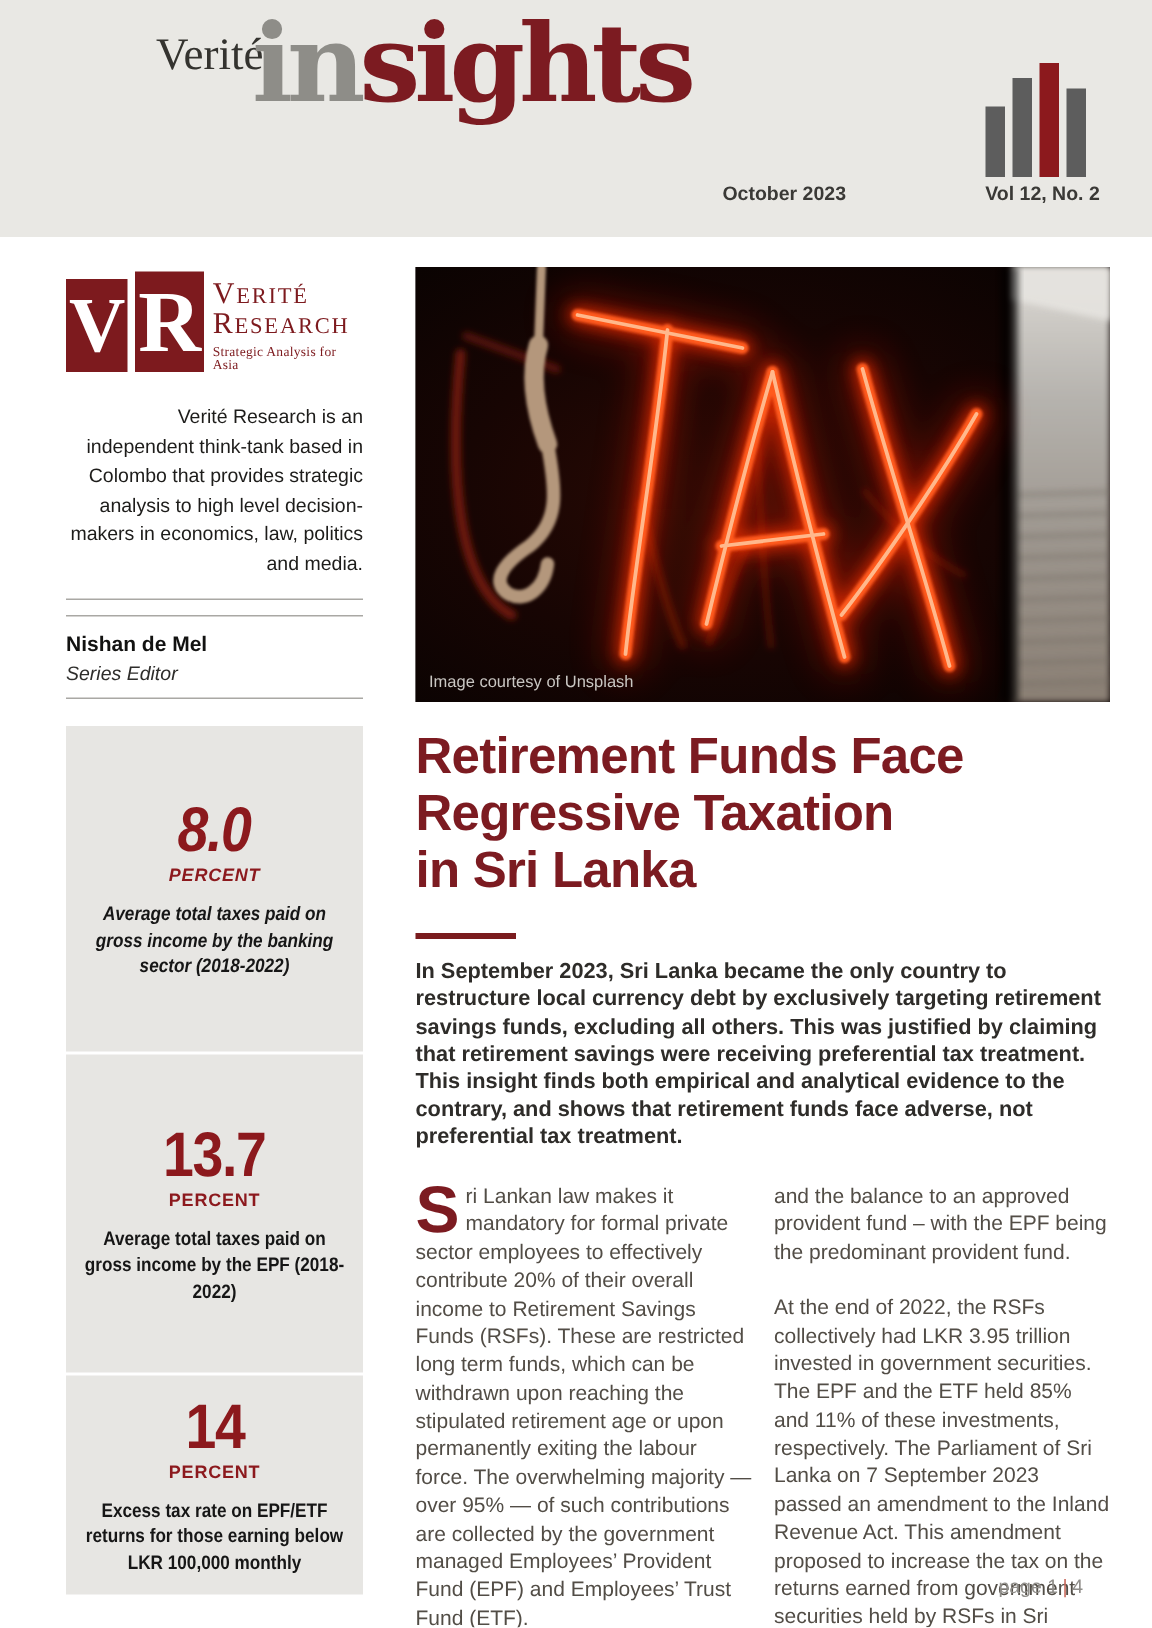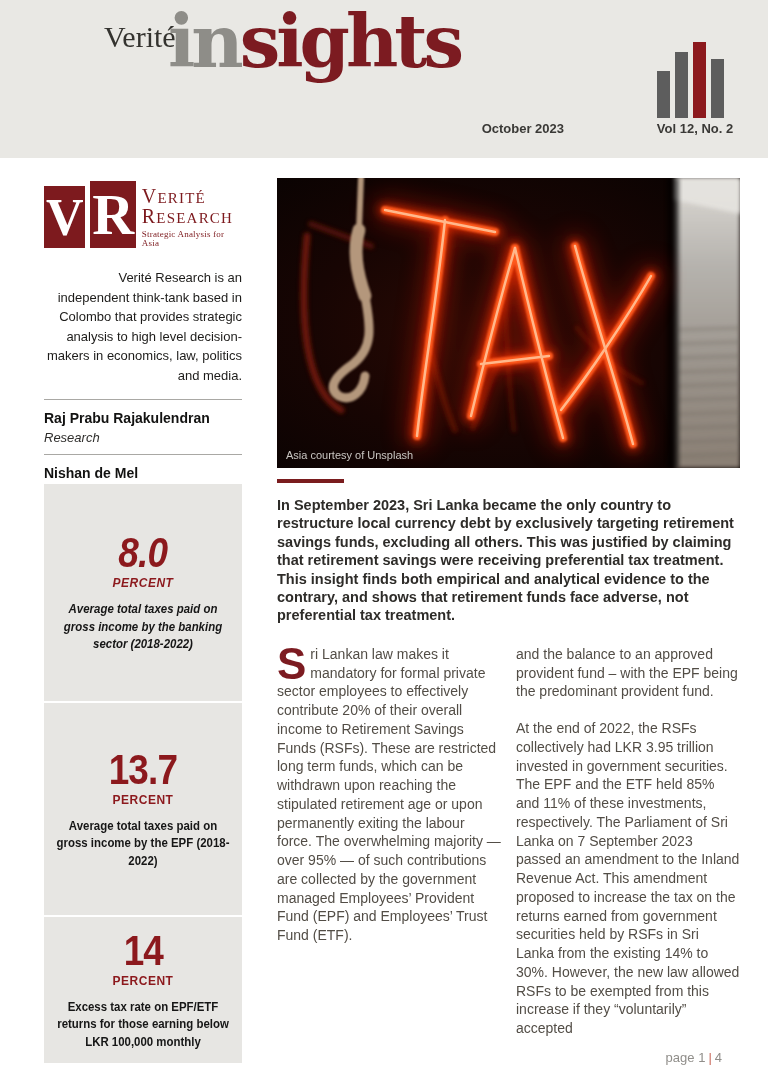--- a/index.html
+++ b/index.html
@@ -93,24 +93,20 @@
       <div class="vr-sq vr-v">V</div>
       <div class="vr-sq vr-r">R</div>
       <div class="vr-words">
         <div class="vr-word">VERITÉ</div>
         <div class="vr-word">RESEARCH</div>
         <div class="vr-tag">Strategic Analysis for Asia</div>
       </div>
     </div>
     <p class="about">Verité Research is an independent think-tank based in Colombo that provides strategic analysis to high level decision-makers in economics, law, politics and media.</p>
     <hr class="rule-thin">
-    <div class="person">
-      <div class="person-name">Raj Prabu Rajakulendran</div>
-      <div class="person-role">Research</div>
-    </div>
     <hr class="rule-thin">
     <div class="person">
       <div class="person-name">Nishan de Mel</div>
       <div class="person-role">Series Editor</div>
     </div>
     <hr class="rule-thin">
   </aside>
 
   <div class="stats">
     <div class="stat-box stat-1">
@@ -221,23 +217,28 @@
           <path d="M298,68 C315,130 338,200 356,266"></path>
             <path d="M374,98 C350,140 312,196 284,232"></path>
         </g>
 
         <g fill="none" stroke="#b4977c" stroke-linecap="round" filter="url(#b1)">
           <path d="M84,0 L82,52" stroke-width="6"></path>
           <path d="M82,52 C76,72 80,96 88,118" stroke-width="13"></path>
           <path d="M88,118 C94,150 96,170 76,186 C58,198 50,210 62,218 C74,224 86,214 88,198" stroke-width="9"></path>
         </g>
       </svg>
-      <div class="photo-caption">Asia courtesy of Unsplash</div>
-    </div>
-
+      <div class="photo-caption">Image courtesy of Unsplash</div>
+    </div>
+
+    <h1 class="headline">
+      <div>Retirement Funds Face</div>
+      <div>Regressive Taxation</div>
+      <div>in Sri Lanka</div>
+    </h1>
     <hr class="head-rule">
     <p class="intro">In September 2023, Sri Lanka became the only country to restructure local currency debt by exclusively targeting retirement savings funds, excluding all others. This was justified by claiming that retirement savings were receiving preferential tax treatment. This insight finds both empirical and analytical evidence to the contrary, and shows that retirement funds face adverse, not preferential tax treatment.</p>
 
     <div class="columns">
       <div class="col">
         <p><span class="dropcap">S</span><span>ri Lankan law makes it mandatory for formal private sector employees to effectively contribute 20% of their overall income to Retirement Savings Funds (RSFs). These are restricted long term funds, which can be withdrawn upon reaching the stipulated retirement age or upon permanently exiting the labour force. The overwhelming majority — over 95% — of such contributions are collected by the government managed Employees’ Provident Fund (EPF) and Employees’ Trust Fund (ETF).</span></p>
 
       </div>
       <div class="col">
         <p>and the balance to an approved provident fund – with the EPF being the predominant provident fund.</p>

